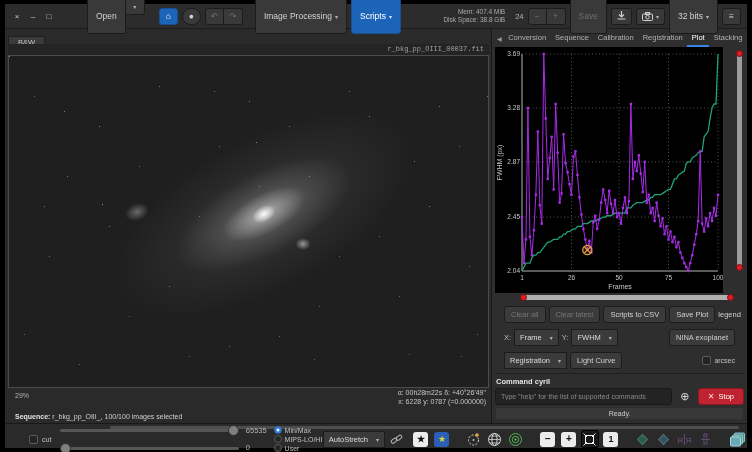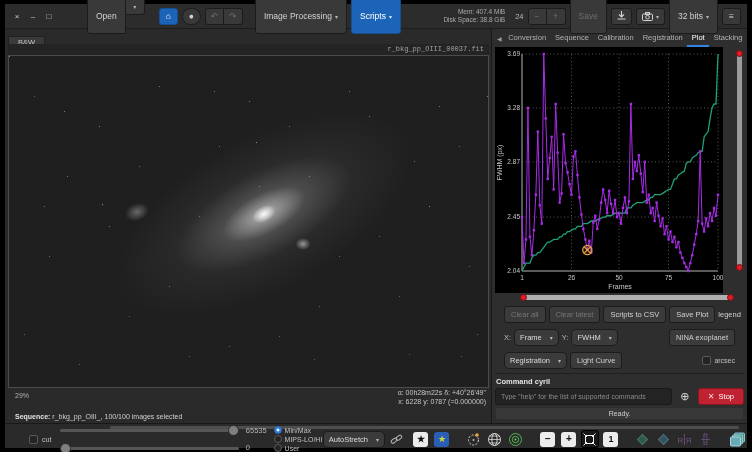--- a/index.html
+++ b/index.html
@@ -72,21 +72,21 @@
   .rdot { position:absolute; width:7px; height:7px; border-radius:50%; background:#e01b24; border:1px solid #7a0e12; }
   .hslider { height:8px; margin:1px 12px 1px 27px; position:relative; flex:0 0 auto; }
   .hslider .track { position:absolute; left:0; right:0; top:1px; height:5px; background:#b0b0b0; border-radius:2px; }
   .btnrow { display:flex; gap:3px; align-items:center; margin:3px 9px; flex:0 0 auto; }
   .btn { background:#3b3b3b; border:1px solid #1c1c1c; border-radius:3px; color:#d0d0d0;
     font-size:7.5px; padding:3px 6px; white-space:nowrap; }
   .btn.dim { color:#767676; }
   .legend-label { margin-left:auto; font-size:7.5px; color:#cfcfcf; padding-right:3px; }
   .axlbl { font-size:7.5px; color:#b8b8b8; }
   .dd { display:flex; align-items:center; gap:8px; background:#3b3b3b; border:1px solid #1c1c1c;
-    border-radius:5px; padding:3px 5px; font-size:7.5px; color:#dcdcdc; }
+    border-radius:0; padding:3px 5px; font-size:7.5px; color:#dcdcdc; }
   .mla { margin-left:auto; }
   .checkbox { width:9px; height:9px; background:#242424; border:1px solid #5a5a5a; border-radius:2px; flex:0 0 auto; }
   .cklbl { font-size:7px; color:#c0c0c0; }
   .cmd-header { font-size:7.5px; font-weight:bold; color:#e4e4e4; border-top:1px solid #1f1f1f;
     padding:3px 1px 2px; margin-top:1px; flex:0 0 auto; }
   .cmd-row { display:flex; gap:3px; align-items:center; flex:0 0 auto; }
   .cmd-input { flex:1; background:#232323; border:1px solid #191919; border-radius:3px; color:#cfcfcf;
     font-size:7px; height:17px; padding:0 5px; outline:none; font-family:"Liberation Sans",sans-serif; }
   .cmd-input::placeholder { color:#8a8a8a; }
   .globe-btn { width:20px; height:17px; background:#2e2e2e; border:none; color:#d8d8d8; font-size:11px;

